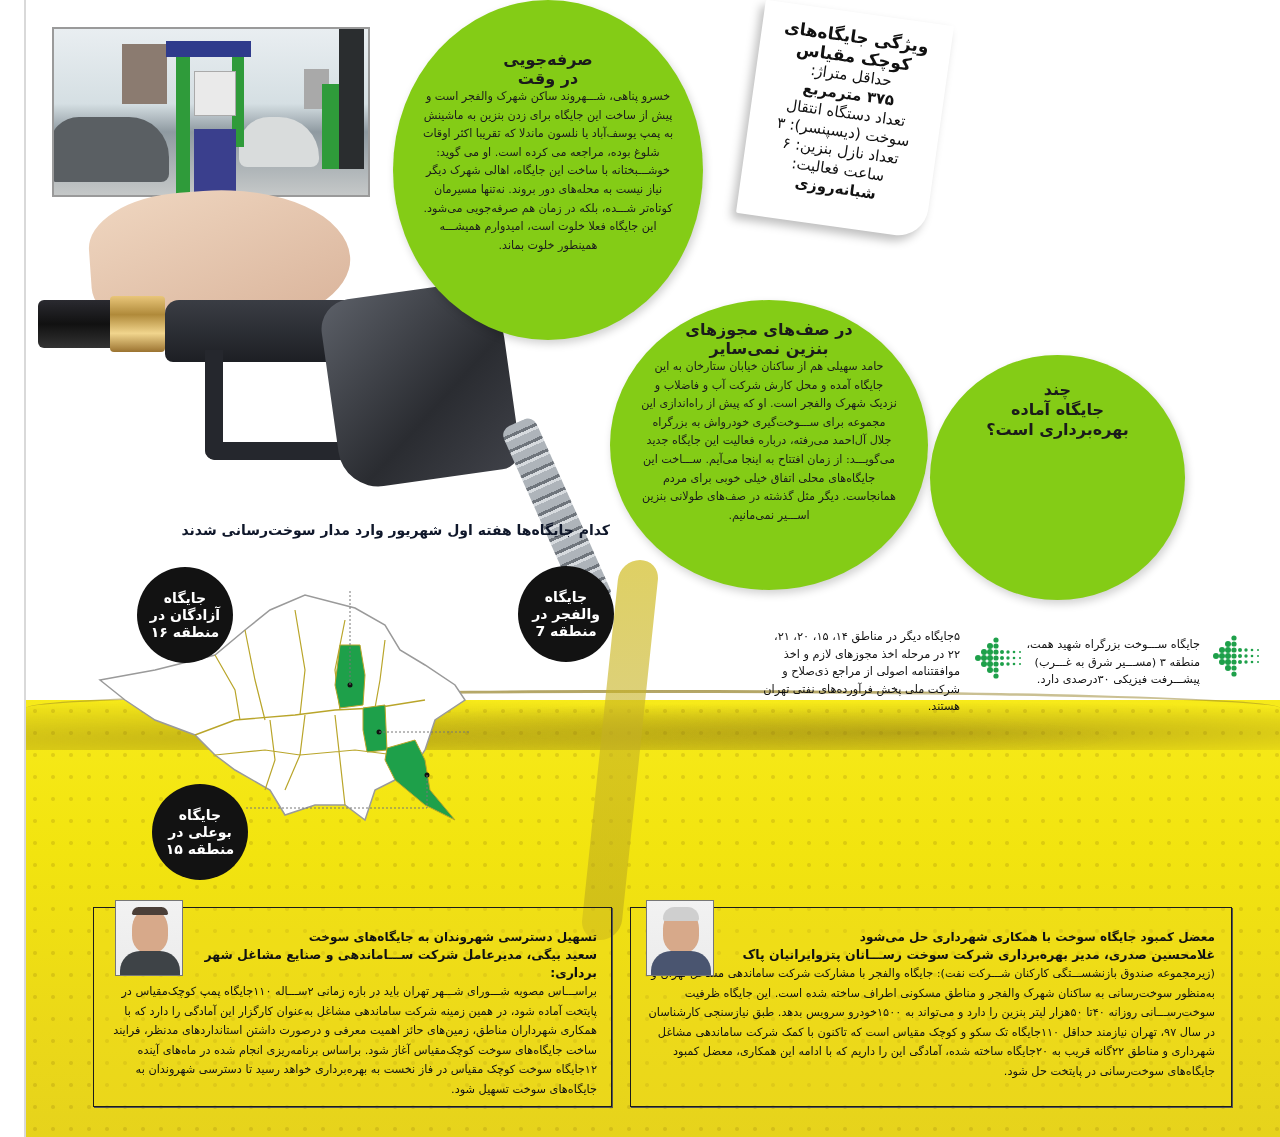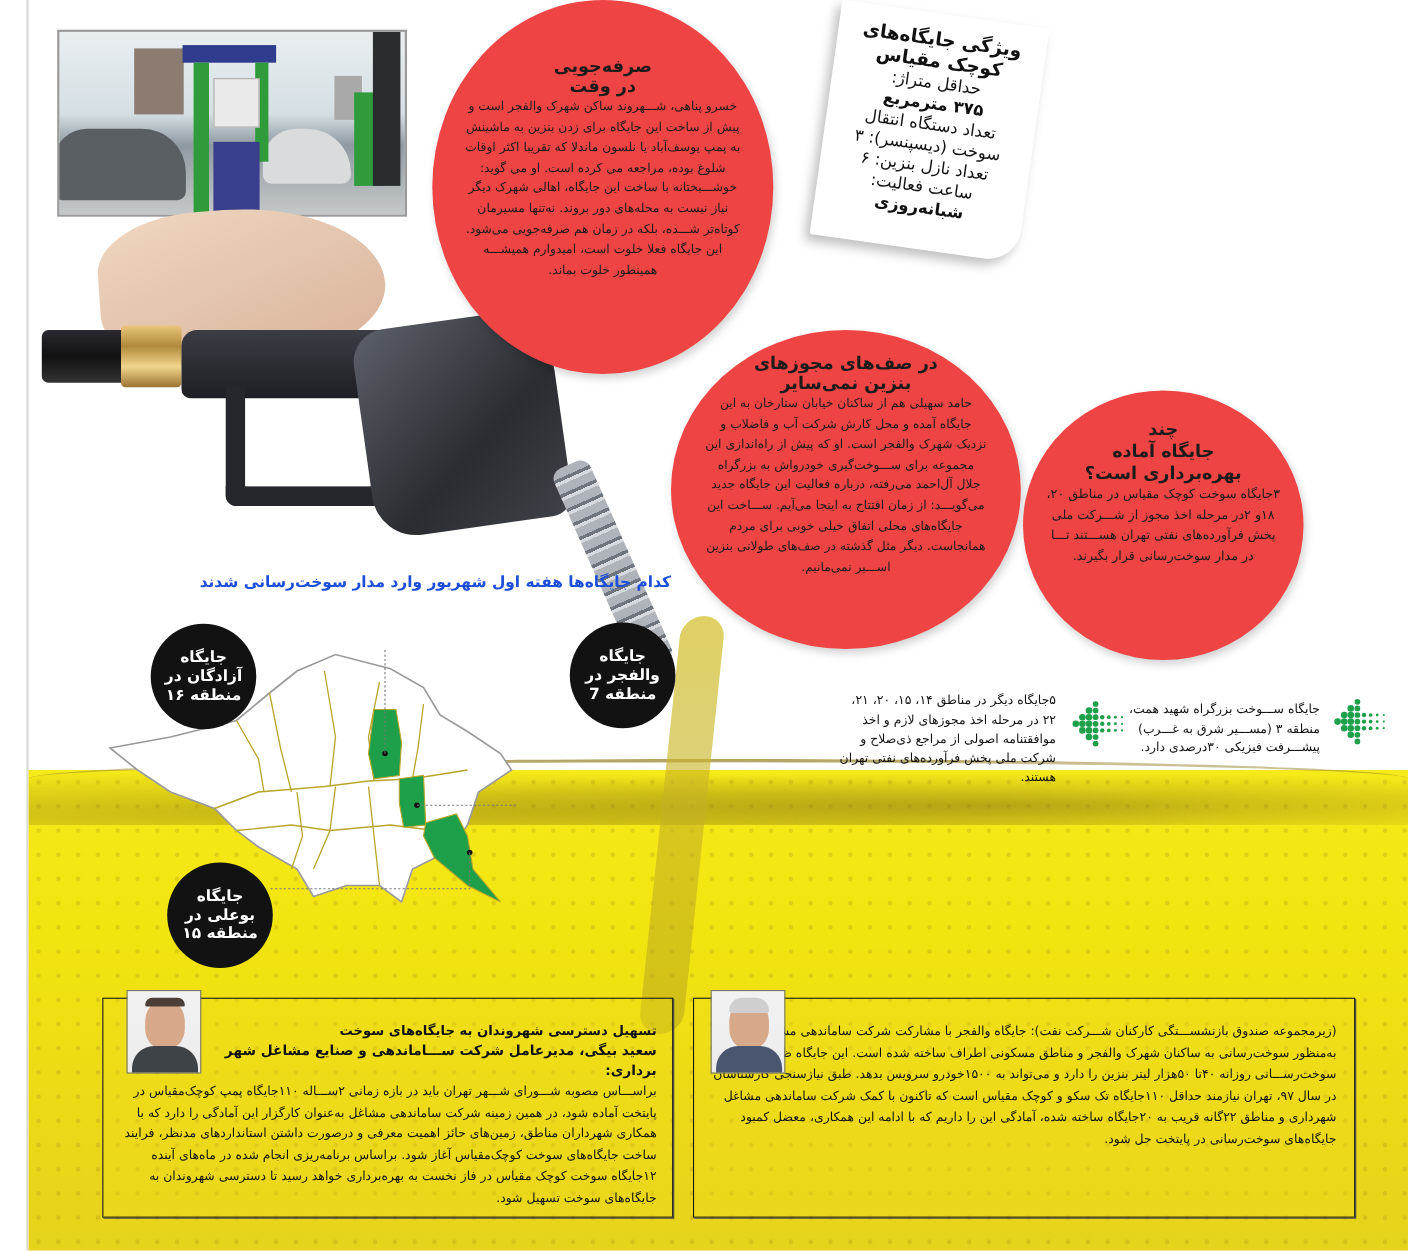--- a/index.html
+++ b/index.html
@@ -41,31 +41,31 @@
   .spout { position: absolute; left: 500px; top: 430px; width: 36px; height: 200px; background: repeating-linear-gradient(180deg,#aeb4ba 0 8px,#6f757c 8px 11px,#d6dade 11px 14px); transform: rotate(-24deg); transform-origin: top left; border-radius: 10px; }
 
   
   .note { position: absolute; left: 750px; top: 12px; width: 190px; height: 215px; background: #ffffff;
     transform: rotate(8deg); box-shadow: -4px 6px 10px rgba(0,0,0,.25); border-radius: 2px 2px 30px 2px; padding: 14px 8px; text-align: center; direction: rtl; }
   .note .t { font-weight: bold; font-size: 17px; line-height: 20px; color: #111; }
   .note .l { font-size: 15px; line-height: 19px; color: #111; }
   .note .b { font-weight: bold; font-size: 15px; line-height: 19px; color: #111; }
 
   
-  .circle { position: absolute; border-radius: 50%; background: #ef4444; box-shadow: 2px 4px 8px rgba(0,0,0,.18); direction: rtl; text-align: center; color: #1b1b1b; }
+  .circle { position: absolute; border-radius: 50%; background: #84cc16; box-shadow: 2px 4px 8px rgba(0,0,0,.18); direction: rtl; text-align: center; color: #1b1b1b; }
   .circle h3 { font-size: 16px; font-weight: bold; line-height: 19px; }
   .circle p { font-size: 11.2px; line-height: 18.6px; }
   .c1 { left: 393px; top: 0px; width: 310px; height: 340px; padding: 50px 28px 0 28px; }
   .c2 { left: 610px; top: 300px; width: 318px; height: 290px; padding: 20px 30px 0 30px; }
   .c3 { left: 930px; top: 355px; width: 255px; height: 245px; padding: 25px 20px 0 20px; text-align: center; }
   .c3 h3 { font-size: 16px; line-height: 20px; }
   .c3 p { font-size: 11.5px; line-height: 18.5px; }
 
   
-  .map-title { position: absolute; left: 110px; top: 522px; width: 500px; font-size: 14px; font-weight: bold; direction: rtl; text-align: right; color: #1d4ed8; }
+  .map-title { position: absolute; left: 110px; top: 522px; width: 500px; font-size: 14px; font-weight: bold; direction: rtl; text-align: right; color: #0f172a; }
   .map { position: absolute; left: 95px; top: 590px; width: 375px; height: 260px; }
   .map svg { width: 100%; height: 100%; }
   .blackdot { position: absolute; border-radius: 50%; background: #121212; color: #fff; font-weight: bold; font-size: 14px; line-height: 17px; display: flex; align-items: center; justify-content: center; text-align: center; direction: rtl; }
   .bd1 { left: 137px; top: 567px; width: 96px; height: 96px; }
   .bd2 { left: 518px; top: 566px; width: 96px; height: 96px; }
   .bd3 { left: 152px; top: 784px; width: 96px; height: 96px; }
 
   
   .other-title { position: absolute; left: 742px; top: 592px; width: 520px; font-size: 15px; font-weight: bold; direction: rtl; text-align: right; color: #111; }
   .other-block { position: absolute; font-size: 11.3px; line-height: 17.5px; direction: rtl; text-align: right; color: #111; }
@@ -145,21 +145,20 @@
   <div class="circle c2">
     <h3>در صف‌های مجوزهای</h3>
     <h3>بنزین نمی‌سایر</h3>
     <p>حامد سهیلی هم از ساکنان خیابان ستارخان به این جایگاه آمده و محل کارش شرکت آب و فاضلاب و نزدیک شهرک والفجر است. او که پیش از راه‌اندازی این مجموعه برای ســـوخت‌گیری خودرواش به بزرگراه جلال آل‌احمد می‌رفته، درباره فعالیت این جایگاه جدید می‌گویـــد: از زمان افتتاح به اینجا می‌آیم. ســـاخت این جایگاه‌های محلی اتفاق خیلی خوبی برای مردم همانجاست. دیگر مثل گذشته در صف‌های طولانی بنزین اســـیر نمی‌مانیم.</p>
   </div>
 
   <div class="circle c3">
     <h3>چند</h3>
     <h3>جایگاه آماده</h3>
     <h3>بهره‌برداری است؟</h3>
-    <p>۳جایگاه سوخت کوچک مقیاس در مناطق ۲۰، ۱۸و ۲در مرحله اخذ مجوز از شـــرکت ملی پخش فرآورده‌های نفتی تهران هســـتند تـــا در مدار سوخت‌رسانی قرار بگیرند.</p>
   </div>
 
   <div class="map-title">کدام جایگاه‌ها هفته اول شهریور وارد مدار سوخت‌رسانی شدند</div>
 
   <div class="map">
     <svg viewBox="0 0 375 260">
       <path d="M5 90 L60 80 L120 65 L150 40 L175 20 L210 5 L260 18 L290 35 L305 60 L330 75 L360 95 L370 110 L340 130 L330 160 L320 175 L300 190 L280 200 L270 230 L250 215 L220 215 L190 225 L175 200 L140 180 L120 165 L100 145 L60 130 L30 110 Z" fill="#ffffff" stroke="#9a9a9a" stroke-width="1.5"></path>
       <path d="M100 145 L140 130 L200 125 L240 120 L280 118 L330 110" fill="none" stroke="#b9a52a" stroke-width="1.4"></path>
       <path d="M150 40 L160 90 L170 130 M200 20 L210 80 L205 125 M250 30 L240 80 L245 120 M290 50 L285 90 L280 118 M120 65 L140 100 L145 130 M210 125 L205 165 L190 200 M175 130 L180 170 L170 200 M240 125 L245 170 L250 215 M120 165 L170 160 L205 165 L260 160 L300 165" fill="none" stroke="#b9a52a" stroke-width="1.2"></path>
       <path d="M245 55 L265 55 L270 85 L268 115 L245 118 L240 95 Z" fill="#1ea04a" stroke="#b9a52a" stroke-width="1"></path>
@@ -272,20 +271,24 @@
     </div>
     <p>براســـاس مصوبه شـــورای شـــهر تهران باید در بازه زمانی ۲ســـاله ۱۱۰جایگاه پمپ کوچک‌مقیاس در پایتخت آماده شود، در همین زمینه شرکت ساماندهی مشاغل به‌عنوان کارگزار این آمادگی را دارد که با همکاری شهرداران مناطق، زمین‌های حائز اهمیت معرفی و درصورت داشتن استانداردهای مدنظر، فرایند ساخت جایگاه‌های سوخت کوچک‌مقیاس آغاز شود. براساس برنامه‌ریزی انجام شده در ماه‌های آینده ۱۲جایگاه سوخت کوچک مقیاس در فاز نخست به بهره‌برداری خواهد رسید تا دسترسی شهروندان به جایگاه‌های سوخت تسهیل شود.</p>
   </div>
   <div class="portrait pt1">
     <div class="face"></div>
     <div class="hair dark"></div>
     <div class="suit"></div>
   </div>
 
   <div class="box bx2">
+    <div style="margin-left:80px;">
+      <h3>معضل کمبود جایگاه سوخت با همکاری شهرداری حل می‌شود</h3>
+      <div class="who">غلامحسین صدری، مدیر بهره‌برداری شرکت سوخت رســـانان پتروایرانیان پاک</div>
+    </div>
     <p>(زیرمجموعه صندوق بازنشســـتگی کارکنان شـــرکت نفت): جایگاه والفجر با مشارکت شرکت ساماندهی مشاغل تهران و به‌منظور سوخت‌رسانی به ساکنان شهرک والفجر و مناطق مسکونی اطراف ساخته شده است. این جایگاه ظرفیت سوخت‌رســـانی روزانه ۴۰تا ۵۰هزار لیتر بنزین را دارد و می‌تواند به ۱۵۰۰خودرو سرویس بدهد. طبق نیازسنجی کارشناسان در سال ۹۷، تهران نیازمند حداقل ۱۱۰جایگاه تک سکو و کوچک مقیاس است که تاکنون با کمک شرکت ساماندهی مشاغل شهرداری و مناطق ۲۲گانه قریب به ۲۰جایگاه ساخته شده، آمادگی این را داریم که با ادامه این همکاری، معضل کمبود جایگاه‌های سوخت‌رسانی در پایتخت حل شود.</p>
   </div>
   <div class="portrait pt2">
     <div class="face"></div>
     <div class="hair"></div>
     <div class="suit" style="background:#4a5570;"></div>
   </div>
 </div>
 
 </body></html>

